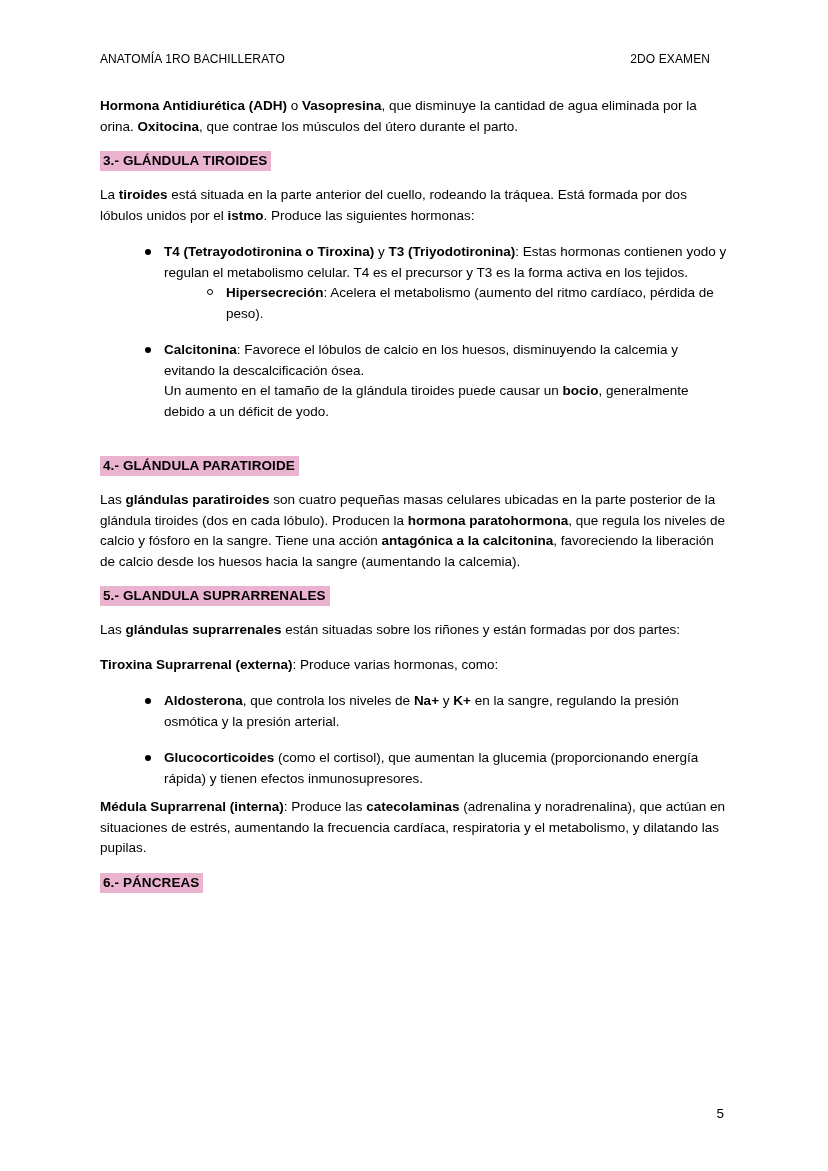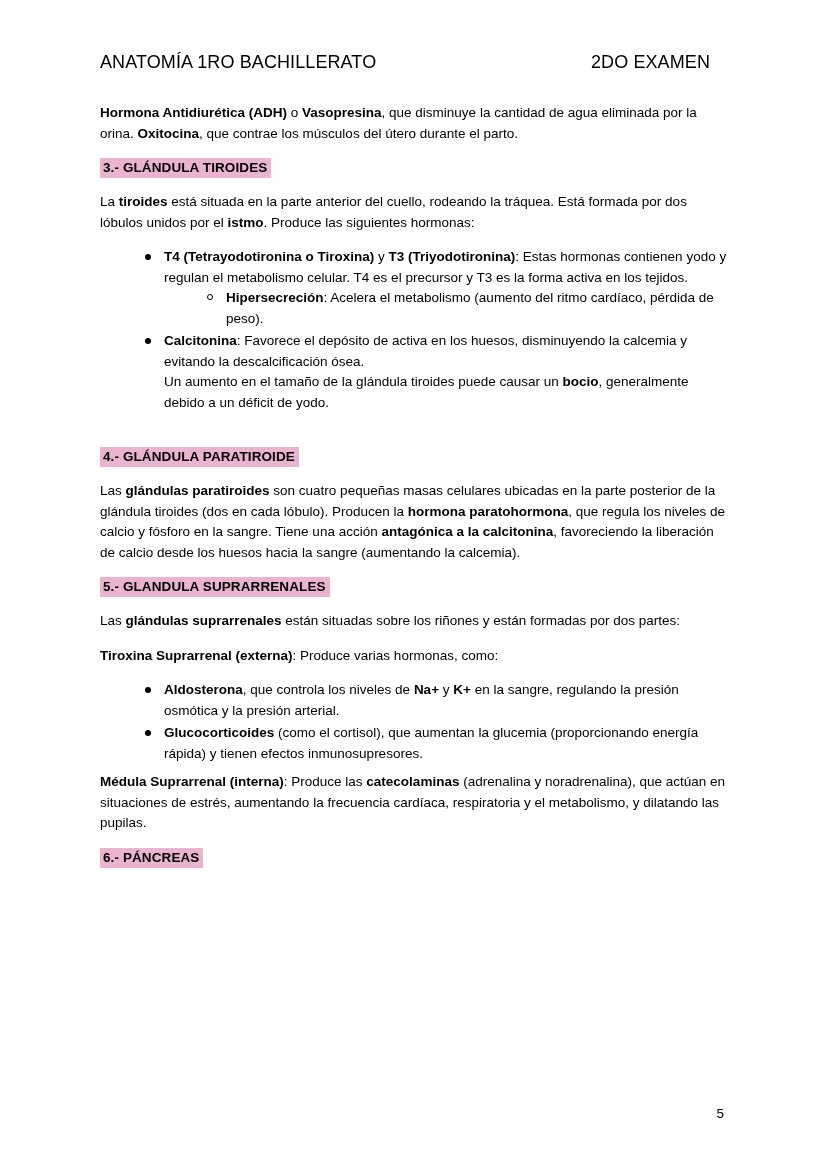--- a/index.html
+++ b/index.html
@@ -17,21 +17,21 @@
     position: relative;
     background: #ffffff;
     box-sizing: border-box;
     padding: 48px 100px 40px 100px;
     overflow: hidden;
   }
   .header {
     display: flex;
     justify-content: space-between;
     align-items: baseline;
-    font-size: 18px;
+    font-size: 12px;
     letter-spacing: 0.1px;
     margin-top: 4px;
     margin-bottom: 30px;
   }
   .header .right {
     margin-right: 18px;
   }
   p, li {
     font-size: 13.5px;
     line-height: 1.52;
@@ -56,20 +56,21 @@
   }
   ul.bullets {
     list-style: none;
     margin: 0 0 0 0;
     padding: 0 0 0 42px;
   }
   ul.bullets > li {
     position: relative;
     margin-bottom: 2px;
     padding-left: 22px;
+    margin-top: 16px;
   }
   ul.bullets > li::before {
     content: "";
     position: absolute;
     left: 3px;
     top: 7px;
     width: 6px;
     height: 6px;
     background: #000;
     border-radius: 50%;
@@ -127,21 +128,21 @@
   <ul class="bullets">
     <li>
       <b>T4 (Tetrayodotironina o Tiroxina)</b><span> y </span><b>T3 (Triyodotironina)</b><span>: Estas hormonas contienen yodo y regulan el metabolismo celular. T4 es el precursor y T3 es la forma activa en los tejidos.</span>
       <ul class="sub">
         <li>
           <b>Hipersecreción</b><span>: Acelera el metabolismo (aumento del ritmo cardíaco, pérdida de peso).</span>
         </li>
       </ul>
     </li>
     <li>
-      <b>Calcitonina</b><span>: Favorece el depósito de activa en los huesos, disminuyendo la calcemia y evitando la descalcificación ósea.</span><br>
+      <b>Calcitonina</b><span>: Favorece el lóbulos de calcio en los huesos, disminuyendo la calcemia y evitando la descalcificación ósea.</span><br>
       <span> Un aumento en el tamaño de la glándula tiroides puede causar un </span><b>bocio</b><span>, generalmente debido a un déficit de yodo.</span>
     </li>
   </ul>
 
   <div class="spacer-lg"></div>
   <div class="spacer-md"></div>
 
   <div class="section-heading">
     <span class="hl">4.- GLÁNDULA PARATIROIDE</span>
   </div>

